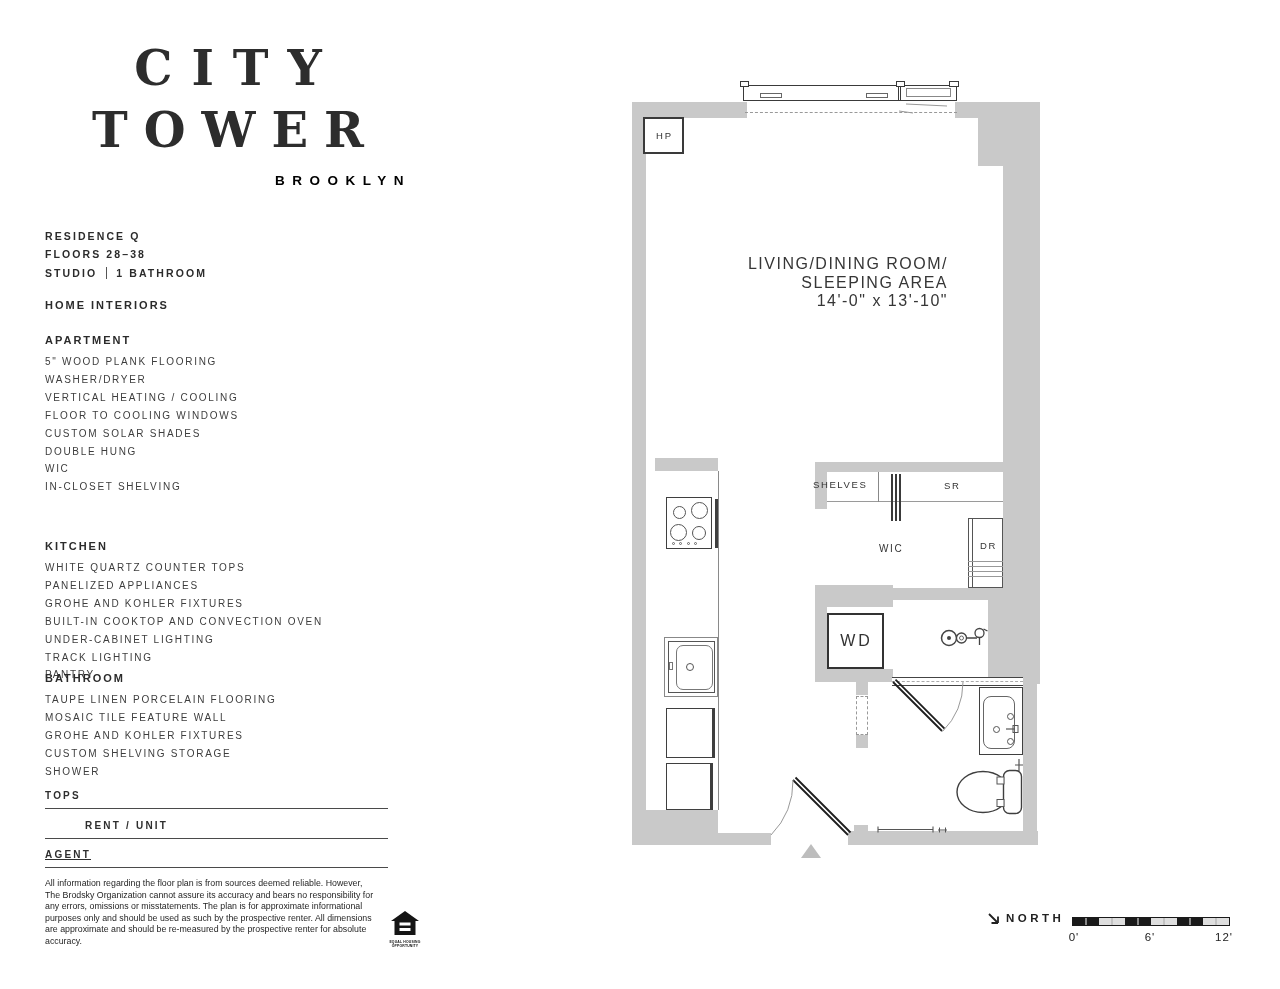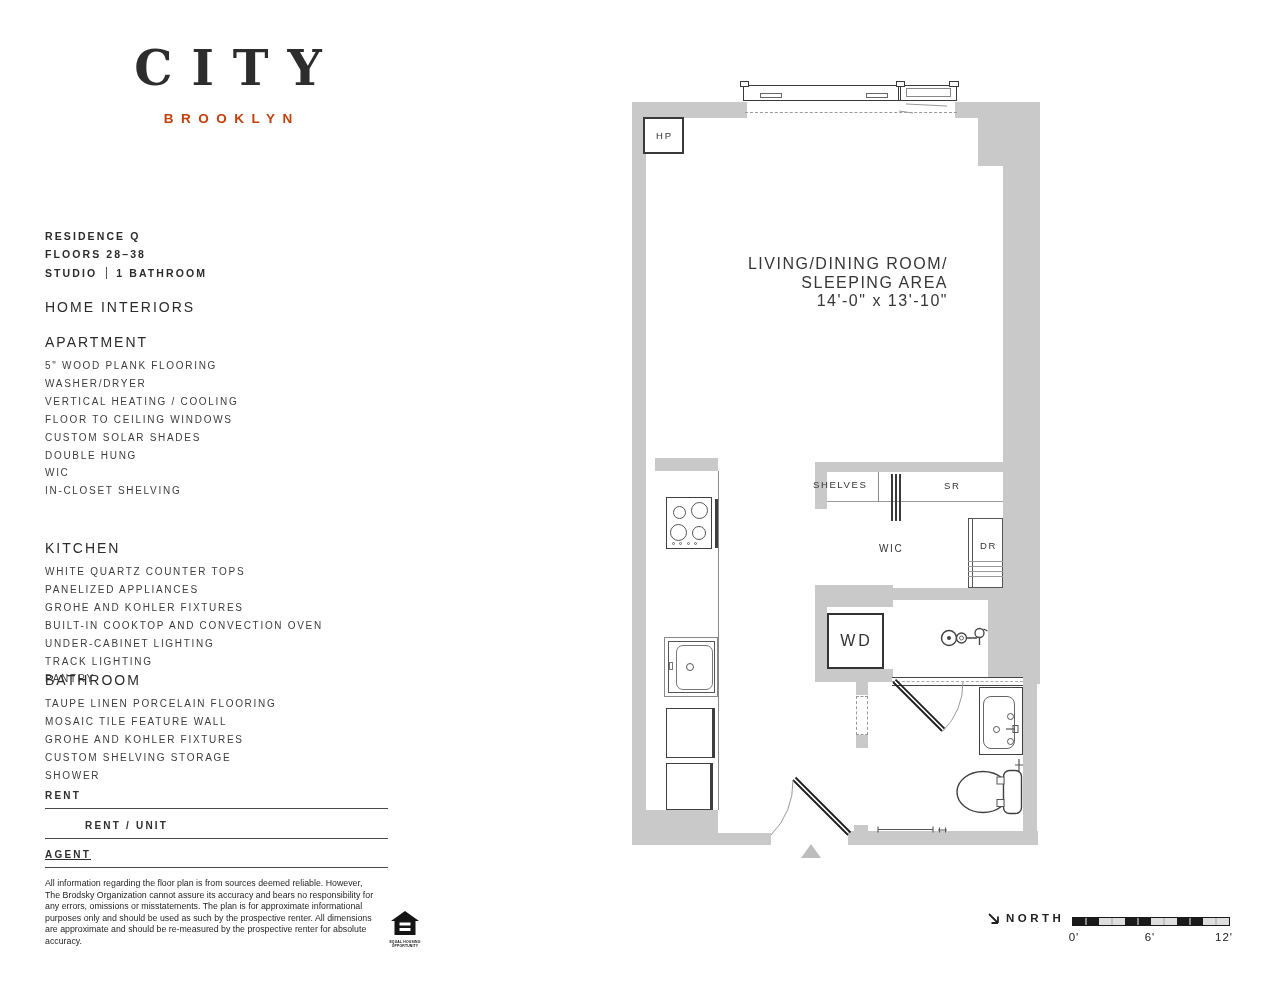--- a/index.html
+++ b/index.html
@@ -4,24 +4,24 @@
 <style>
   html,body{margin:0;padding:0;width:1280px;height:989px;background:#fff;overflow:hidden;
     font-family:"Liberation Sans",sans-serif;position:relative;}
   .abs{position:absolute;}
   .wall{position:absolute;background:#c9c9c9;}
   .fx{position:absolute;background:#fff;box-sizing:border-box;}
   
   .logo-line{font-family:"DejaVu Serif","Liberation Serif",serif;font-weight:bold;color:#2d2d2d;}
   .brand-city{font-size:48px;letter-spacing:19px;padding-left:19px;line-height:52px;}
   .brand-tower{font-size:48px;letter-spacing:16px;padding-left:16px;line-height:52px;margin-top:10px;}
-  .brand-loc{font-size:13.5px;letter-spacing:7.5px;padding-left:7.5px;color:#c2410c;margin-top:17px;font-weight:bold;}
+  .brand-loc{font-size:13.5px;letter-spacing:7.5px;padding-left:7.5px;color:#000000;margin-top:17px;font-weight:bold;text-align:right;}
   .res-line{font-size:10.5px;font-weight:bold;letter-spacing:2.1px;color:#2b2b2b;line-height:18.3px;}
   .sep-bar{display:inline-block;width:1px;height:12px;background:#555;margin:0 9px;vertical-align:-2px;}
-  .group-title{font-size:14px;font-weight:normal;letter-spacing:2px;color:#2b2b2b;margin-bottom:7px;white-space:nowrap;}
+  .group-title{font-size:11px;font-weight:bold;letter-spacing:2px;color:#2b2b2b;margin-bottom:7px;white-space:nowrap;}
   .feat{font-size:10px;letter-spacing:1.7px;color:#3d3d3d;line-height:17.9px;white-space:nowrap;}
   .field-label{font-size:10px;font-weight:bold;letter-spacing:2.2px;color:#2e2e2e;white-space:nowrap;}
   .field-line{position:absolute;width:343px;height:1px;background:#4a4a4a;}
   .disclaimer{font-size:8.8px;line-height:11.6px;color:#1f1f1f;width:332px;}
   
   .plan-label{position:absolute;font-size:9.5px;letter-spacing:1.6px;color:#333;white-space:nowrap;}
   .room-label{font-size:16px;letter-spacing:1.5px;color:#363636;line-height:18.5px;text-align:right;}
   .box-label{width:100%;height:100%;display:flex;align-items:center;justify-content:center;
     font-size:9.5px;letter-spacing:1.8px;color:#333;padding-left:2px;box-sizing:border-box;}
   .circle{position:absolute;border-radius:50%;box-sizing:border-box;background:#fff;}
@@ -33,39 +33,40 @@
   .tick{position:absolute;top:931px;font-size:11.5px;letter-spacing:1px;color:#222;text-align:center;}
   .north-label{position:absolute;left:1006px;top:912px;font-size:11.5px;font-weight:bold;letter-spacing:3.5px;color:#222;}
   .tri{position:absolute;width:0;height:0;border-left:10px solid transparent;border-right:10px solid transparent;border-bottom:14px solid #bdbdbd;}
   .eho-text{font-size:3.4px;letter-spacing:.2px;color:#111;text-align:center;line-height:4.4px;font-weight:bold;}
 </style>
 </head>
 <body>
 
 <div class="abs" style="left:45px;top:42px;width:366px;text-align:center;">
   <div class="logo-line brand-city">CITY</div>
+  <div class="logo-line brand-tower">TOWER</div>
   <div class="brand-loc">BROOKLYN</div>
 </div>
 
 <div class="abs" style="left:45px;top:227px;">
   <div class="res-line">RESIDENCE Q</div>
   <div class="res-line">FLOORS 28–38</div>
   <div class="res-line">
     <span>STUDIO</span><span class="sep-bar"></span><span>1 BATHROOM</span>
   </div>
 </div>
 
 <div class="abs group-title" style="left:45px;top:299px;">HOME INTERIORS</div>
 
 <div class="abs" style="left:45px;top:334px;">
   <div class="group-title">APARTMENT</div>
   <div class="feat">5" WOOD PLANK FLOORING</div>
   <div class="feat">WASHER/DRYER</div>
   <div class="feat">VERTICAL HEATING / COOLING</div>
-  <div class="feat">FLOOR TO CEILING WINDOWS</div>
+  <div class="feat">FLOOR TO COOLING WINDOWS</div>
   <div class="feat">CUSTOM SOLAR SHADES</div>
   <div class="feat">DOUBLE HUNG</div>
   <div class="feat">WIC</div>
   <div class="feat">IN-CLOSET SHELVING</div>
 </div>
 
 <div class="abs" style="left:45px;top:540px;">
   <div class="group-title">KITCHEN</div>
   <div class="feat">WHITE QUARTZ COUNTER TOPS</div>
   <div class="feat">PANELIZED APPLIANCES</div>
@@ -78,21 +79,21 @@
 
 <div class="abs" style="left:45px;top:672px;">
   <div class="group-title">BATHROOM</div>
   <div class="feat">TAUPE LINEN PORCELAIN FLOORING</div>
   <div class="feat">MOSAIC TILE FEATURE WALL</div>
   <div class="feat">GROHE AND KOHLER FIXTURES</div>
   <div class="feat">CUSTOM SHELVING STORAGE</div>
   <div class="feat">SHOWER</div>
 </div>
 
-<div class="abs field-label" style="left:45px;top:790px;">RENT</div>
+<div class="abs field-label" style="left:45px;top:790px;">TOPS</div>
 <div class="field-line" style="left:45px;top:808px;"></div>
 <div class="abs field-label" style="left:45px;top:820px;padding-left:40px;">RENT / UNIT</div>
 <div class="field-line" style="left:45px;top:838px;"></div>
 <div class="abs field-label" style="left:45px;top:849px;text-decoration:underline;">AGENT</div>
 <div class="field-line" style="left:45px;top:867px;"></div>
 
 <div class="abs disclaimer" style="left:45px;top:878px;">All information regarding the floor plan is from sources deemed reliable. However, The Brodsky Organization cannot assure its accuracy and bears no responsibility for any errors, omissions or misstatements. The plan is for approximate informational purposes only and should be used as such by the prospective renter. All dimensions are approximate and should be re-measured by the prospective renter for absolute accuracy.</div>
 
 <div class="abs" style="left:388px;top:910px;width:34px;text-align:center;">
   <svg width="30" height="26" viewBox="0 0 30 26">

